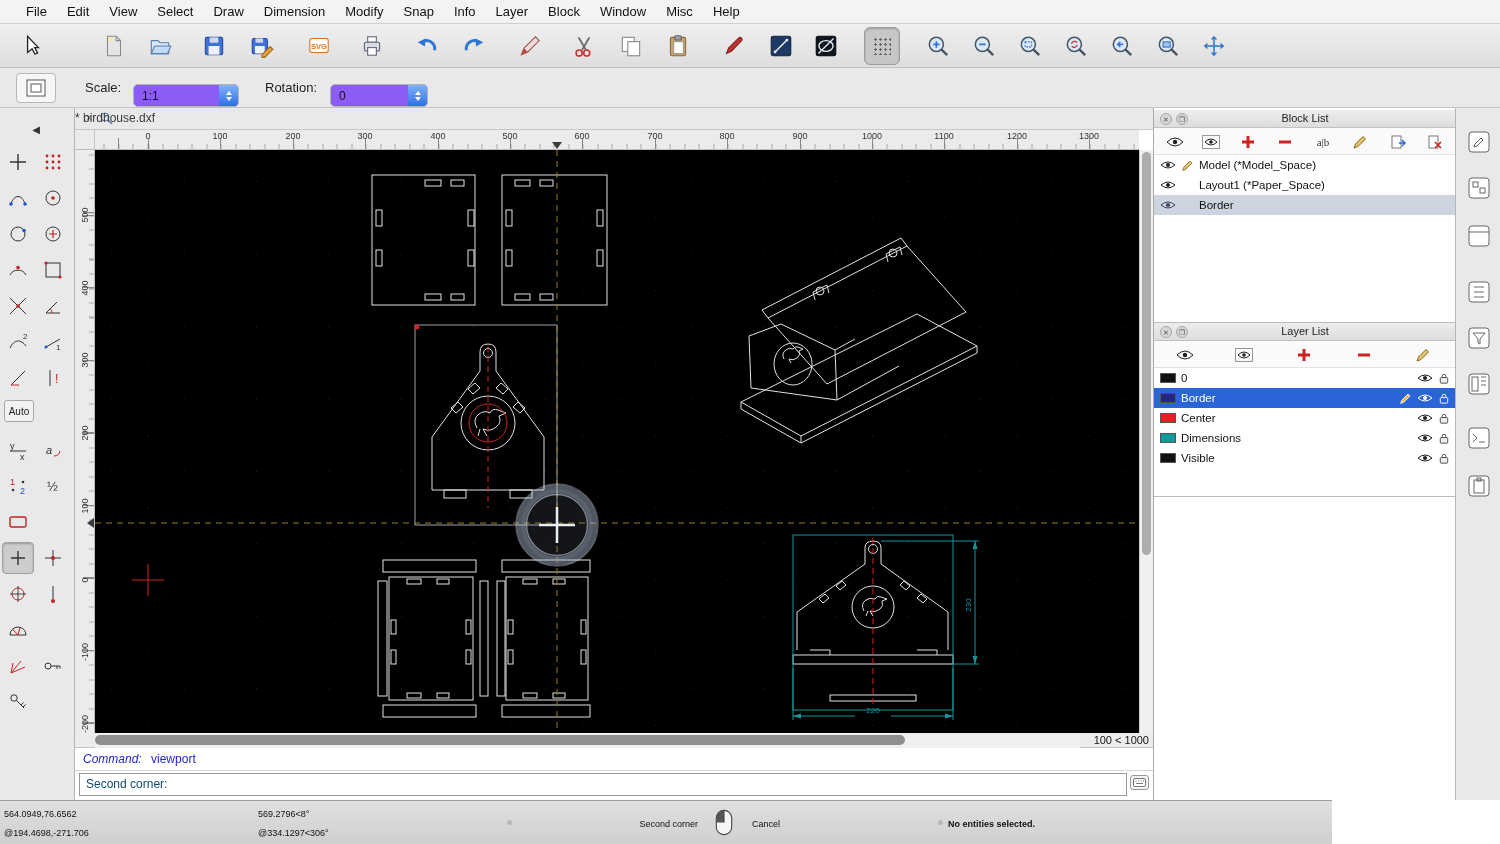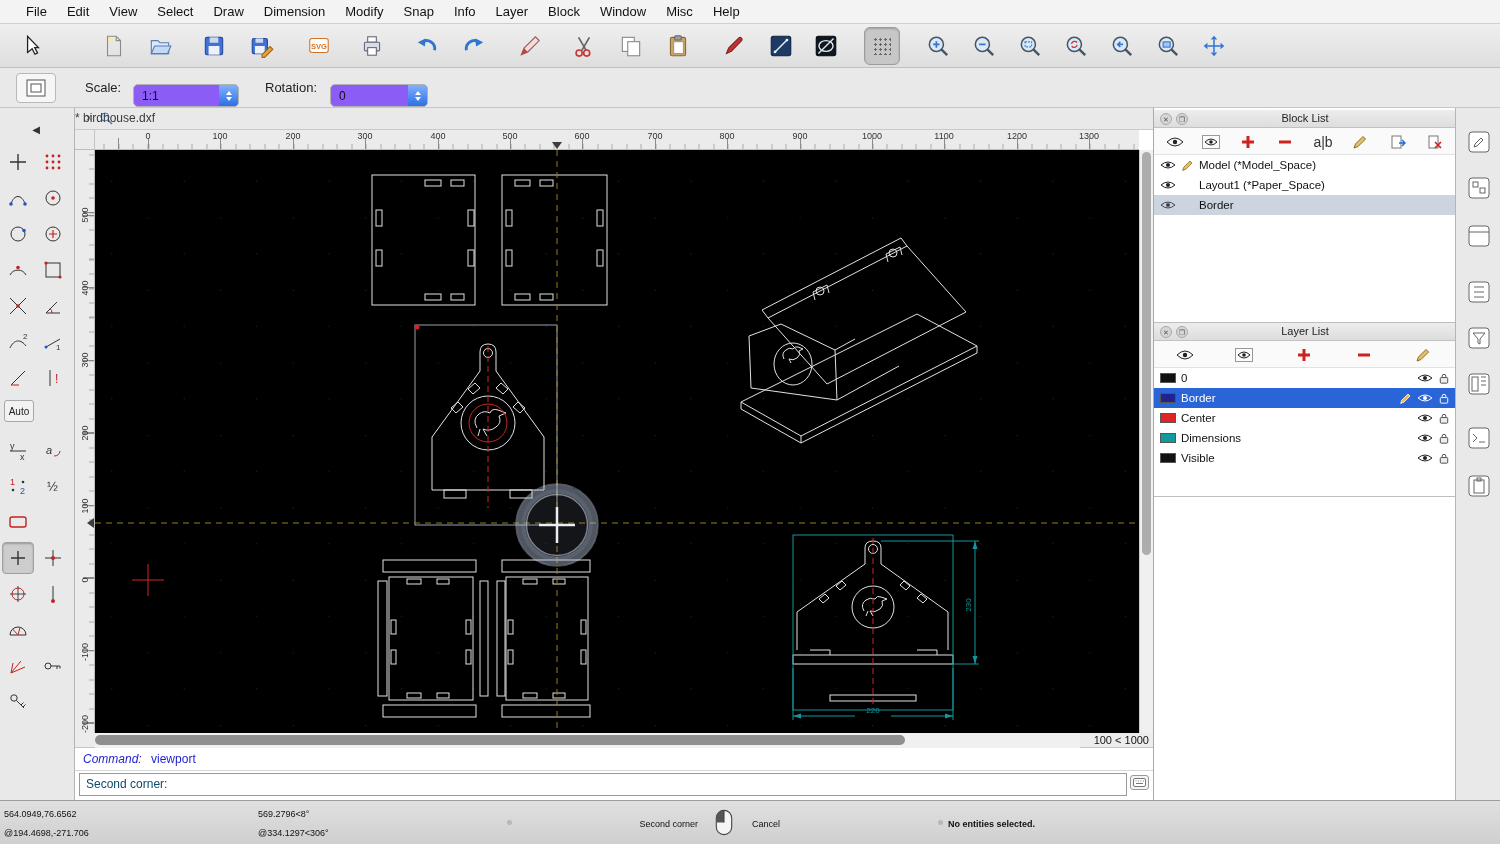--- a/index.html
+++ b/index.html
@@ -91,26 +91,26 @@
   .pheader { position:relative; height:18px; background:linear-gradient(#ededed,#dddddd); border-bottom:1px solid #c2c2c2; }
   .pbtn { position:absolute; top:3px; width:12px; height:12px; border-radius:50%; background:#d6d6d6; border:1px solid #a8a8a8; font-size:7px; color:#555; display:flex; align-items:center; justify-content:center; line-height:1; }
   .ptitle { position:absolute; left:0; right:0; text-align:center; font-size:11px; color:#222; line-height:17px; }
   .ptoolbar { position:relative; height:27px; background:#fafafa; border-bottom:1px solid #e2e2e2; }
   .pticon { position:absolute; top:3px; width:26px; height:21px; display:flex; align-items:center; justify-content:center; }
   .prow { height:20px; display:flex; align-items:center; font-size:11.5px; color:#111; padding-left:6px; gap:5px; }
   .prow.bsel { background:#ccd4e0; }
   .prow.lsel { background:#2a65d8; color:#fff; }
   .rowspace { flex:1; }
   .swatch { width:16px; height:10px; border:1px solid #555; display:inline-block; }
-  .renametxt { font-size:14px; color:#333; }
+  .renametxt { font-size:11px; color:#333;font-family:Liberation Serif, serif; }
   
   .dock { position:absolute; left:1455px; top:108px; width:45px; height:692px; background:#e9e9e9; border-left:1px solid #b5b5b5; }
   .dbtn { position:absolute; left:5px; width:36px; height:36px; display:flex; align-items:center; justify-content:center; }
   
-  .statusbar { position:absolute; left:0; top:800px; width:1500px; height:44px; background:linear-gradient(#e0e0e0,#cfcfcf); border-top:1px solid #9c9c9c; font-size:9px; color:#111; }
+  .statusbar { position:absolute; left:0; top:800px; width:1332px; height:44px; background:linear-gradient(#e0e0e0,#cfcfcf); border-top:1px solid #9c9c9c; font-size:9px; color:#111; }
   .sb { position:absolute; white-space:nowrap; }
   .sbdot { position:absolute; width:5px; height:5px; border-radius:50%; background:#b8b8b8; }
   .whitegap { position:absolute; left:1153px; top:748px; width:302px; height:52px; background:#fff; }
 </style>
 </head>
 <body>
 
 <div id="app">
 
   <div class="menubar">

